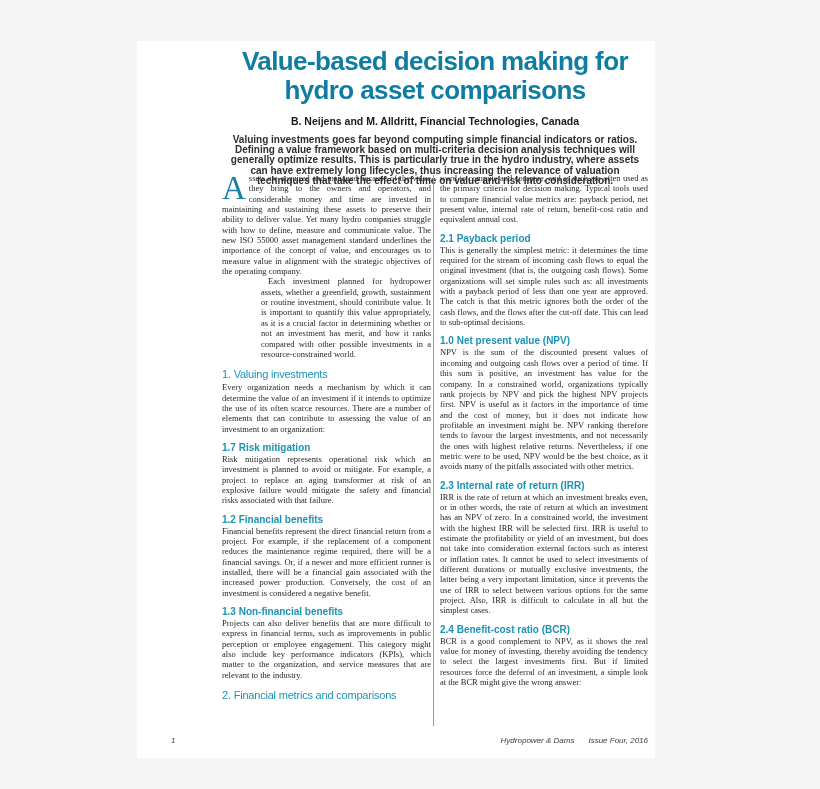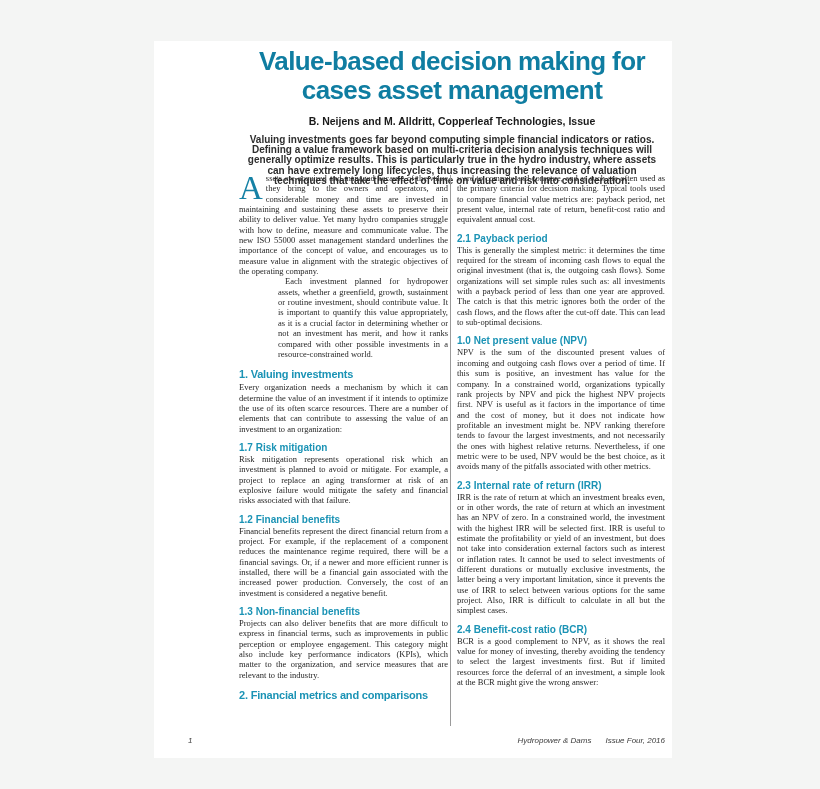--- a/index.html
+++ b/index.html
@@ -4,21 +4,21 @@
 <style>
   html,body { margin:0; padding:0; }
   body {
     width:820px; height:789px;
     background:#f4f5f4;
     font-family:"Liberation Serif", serif;
     position:relative; overflow:hidden;
   }
   .canvas { position:absolute; inset:0; background:#f4f5f4; }
   .paper {
-    position:absolute; left:154px; top:41px;
+    position:absolute; left:137px; top:41px;
     width:518px; height:717px;
     background:#ffffff;
   }
   .title-block {
     position:absolute; left:85px; top:6px; width:426px;
     text-align:center;
   }
   .title {
     margin:0;
     font-family:"Liberation Sans", sans-serif;
@@ -50,21 +50,21 @@
   .para {
     margin:0;
     font-size:8.5px; line-height:10.35px;
     text-align:justify;
     color:#262626;
   }
   .indent { text-indent:7px;margin-left:39px; }
   .section-heading {
     margin:9px 0 2px;
     font-family:"Liberation Sans", sans-serif;
-    font-size:11px; font-weight:700;
+    font-size:11px; font-weight:400;
     letter-spacing:-0.2px;
     color:#1b93b5;
   }
   .sub-heading {
     margin:8px 0 1px;
     font-family:"Liberation Sans", sans-serif;
     font-size:10px; font-weight:700;
     color:#1b93b5;
   }
   .dropcap {
@@ -85,23 +85,23 @@
 </style>
 </head>
 <body>
 
 <div class="canvas">
   <div class="paper">
 
     <div class="title-block">
       <h1 class="title">
         <span class="tline">Value-based decision making for</span>
-        <span class="tline">cases asset management</span>
+        <span class="tline">hydro asset comparisons</span>
       </h1>
-      <div class="authors">B. Neijens and M. Alldritt, Copperleaf Technologies, Issue</div>
+      <div class="authors">B. Neijens and M. Alldritt, Financial Technologies, Canada</div>
       <p class="abstract">Valuing investments goes far beyond computing simple financial indicators or ratios. Defining a value framework based on multi-criteria decision analysis techniques will generally optimize results. This is particularly true in the hydro industry, where assets can have extremely long lifecycles, thus increasing the relevance of valuation techniques that take the effect of time on value and risk into consideration.</p>
     </div>
 
     <div class="body-columns">
 
       <div class="col-left">
         <p class="para"><span class="dropcap">A</span><span>ssets are acquired and managed because of the value they bring to the owners and operators, and considerable money and time are invested in maintaining and sustaining these assets to preserve their ability to deliver value. Yet many hydro companies struggle with how to define, measure and communicate value. The new ISO 55000 asset management standard underlines the importance of the concept of value, and encourages us to measure value in alignment with the strategic objectives of the operating company.</span></p>
         <p class="para indent">Each investment planned for hydropower assets, whether a greenfield, growth, sustainment or routine investment, should contribute value. It is important to quantify this value appropriately, as it is a crucial factor in determining whether or not an investment has merit, and how it ranks compared with other possible investments in a resource-constrained world.</p>
 
         <h2 class="section-heading">1. Valuing investments</h2>

